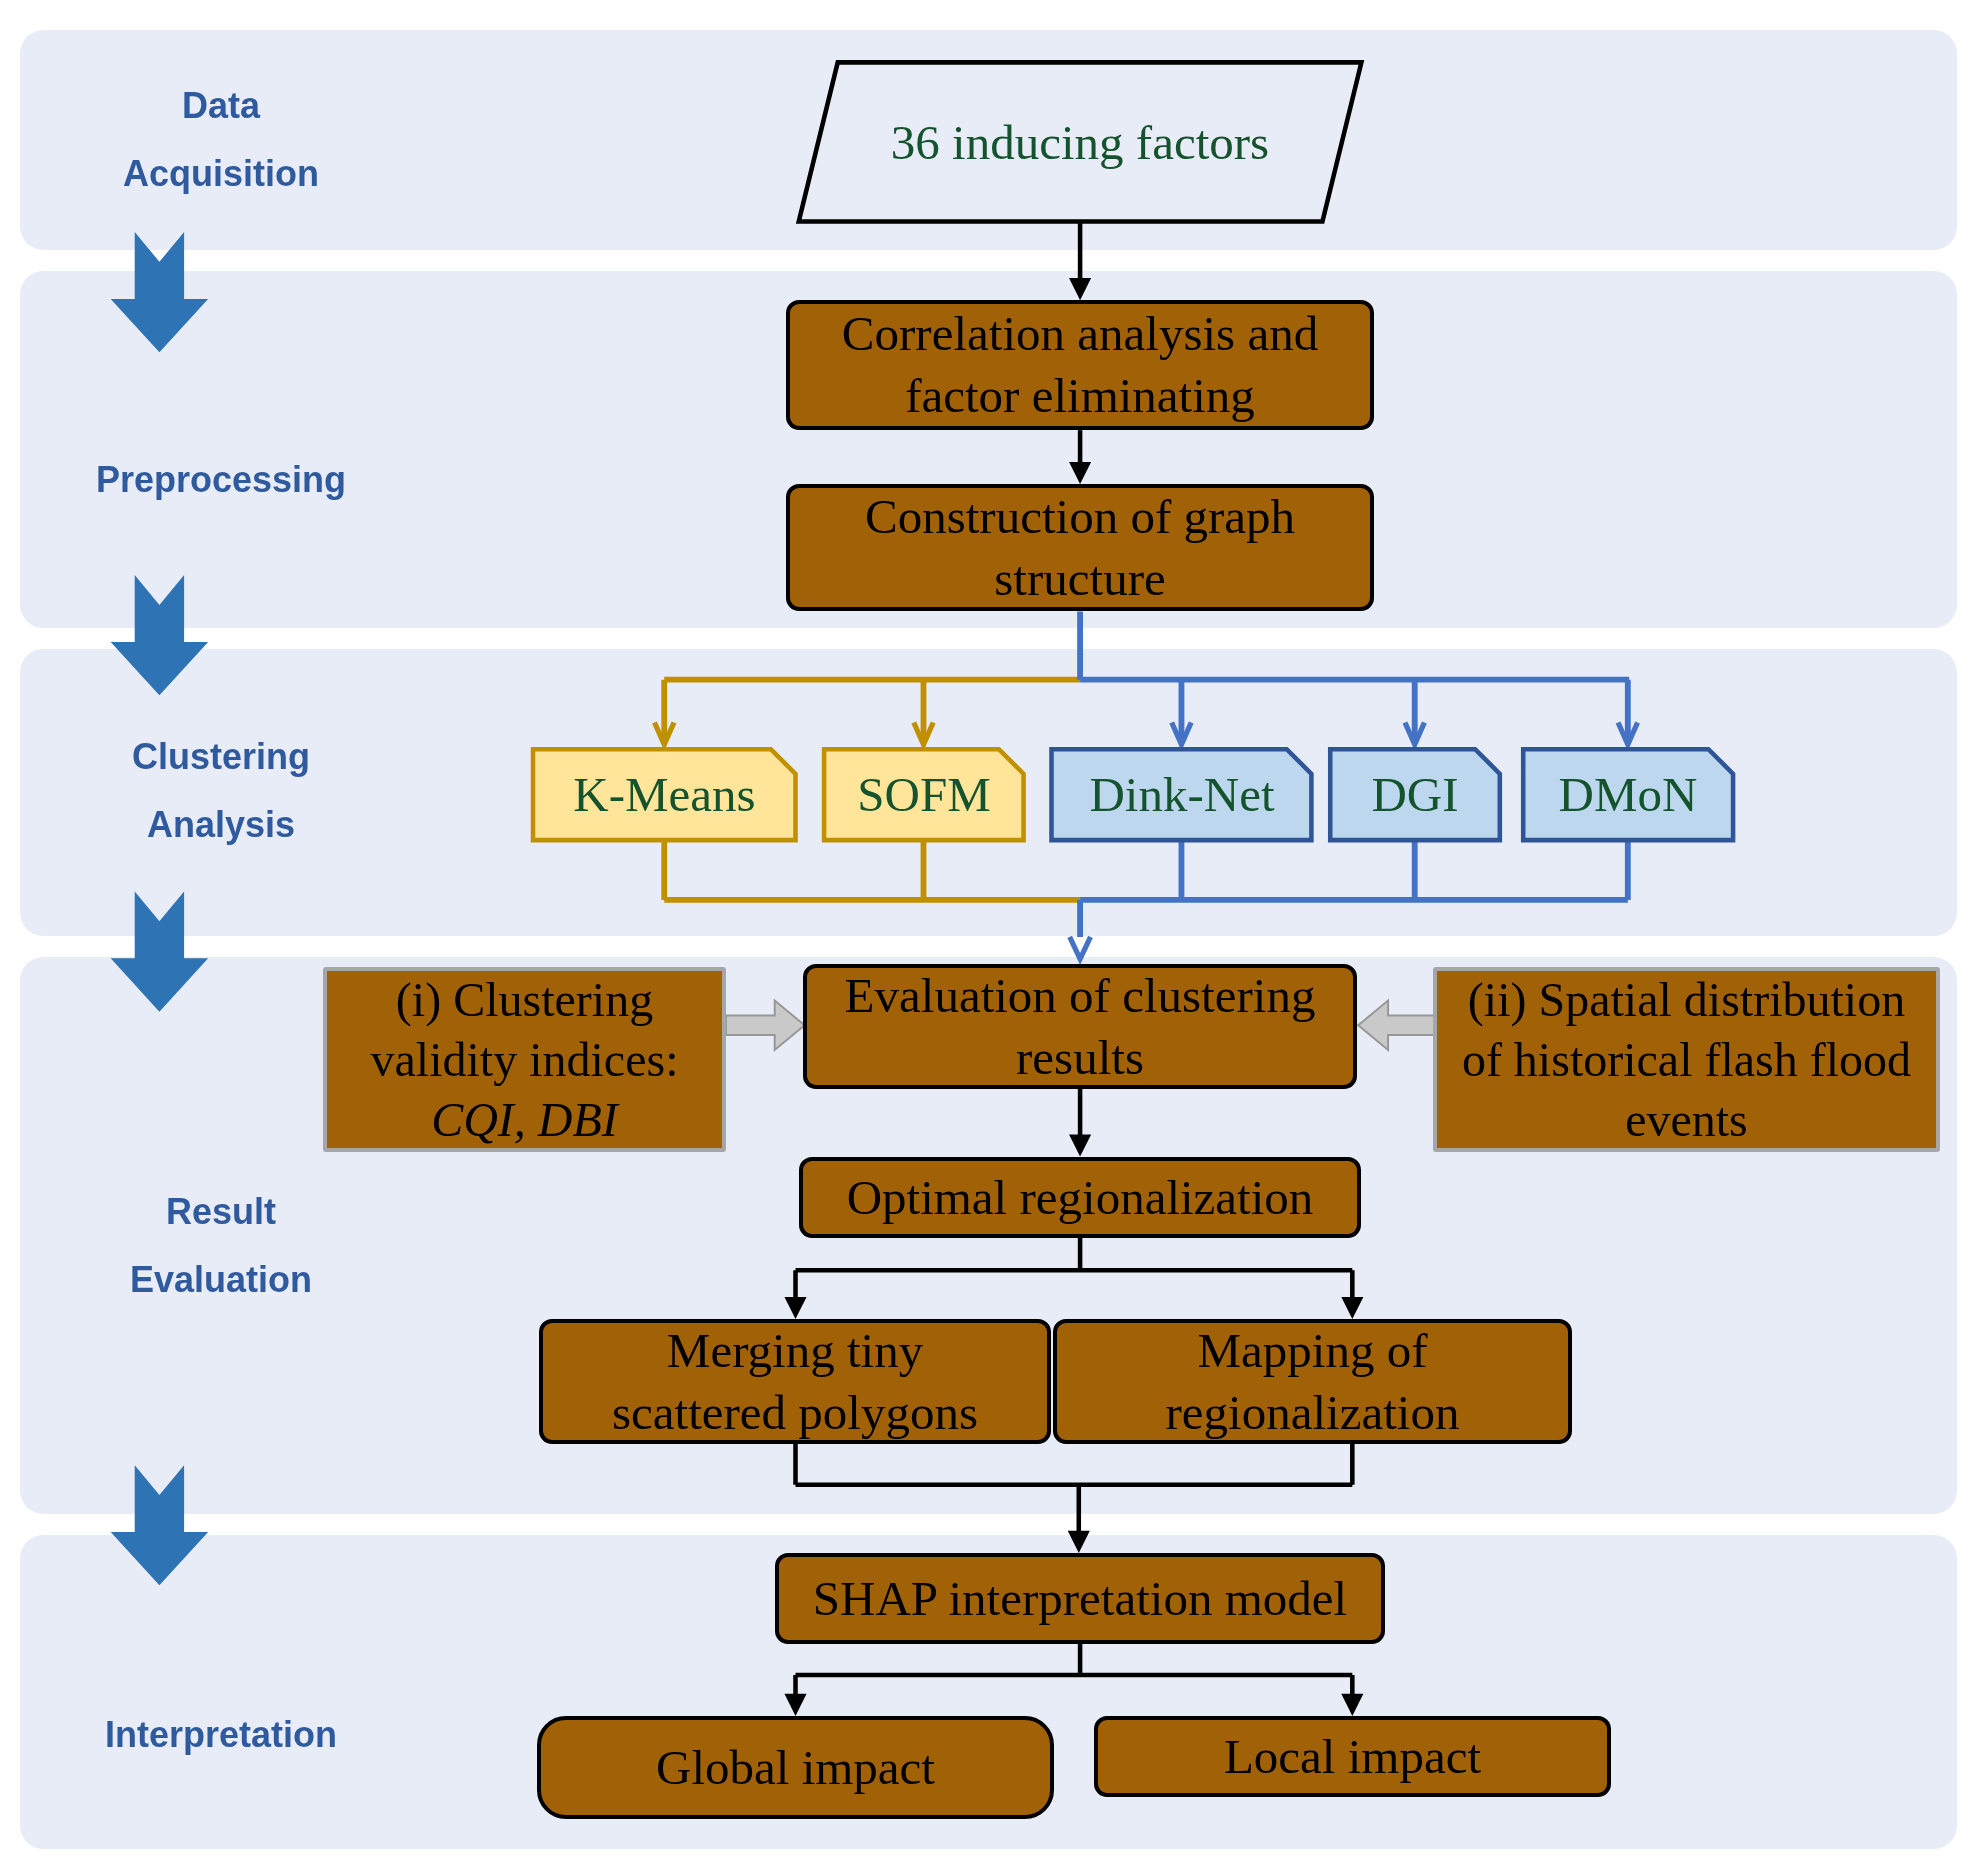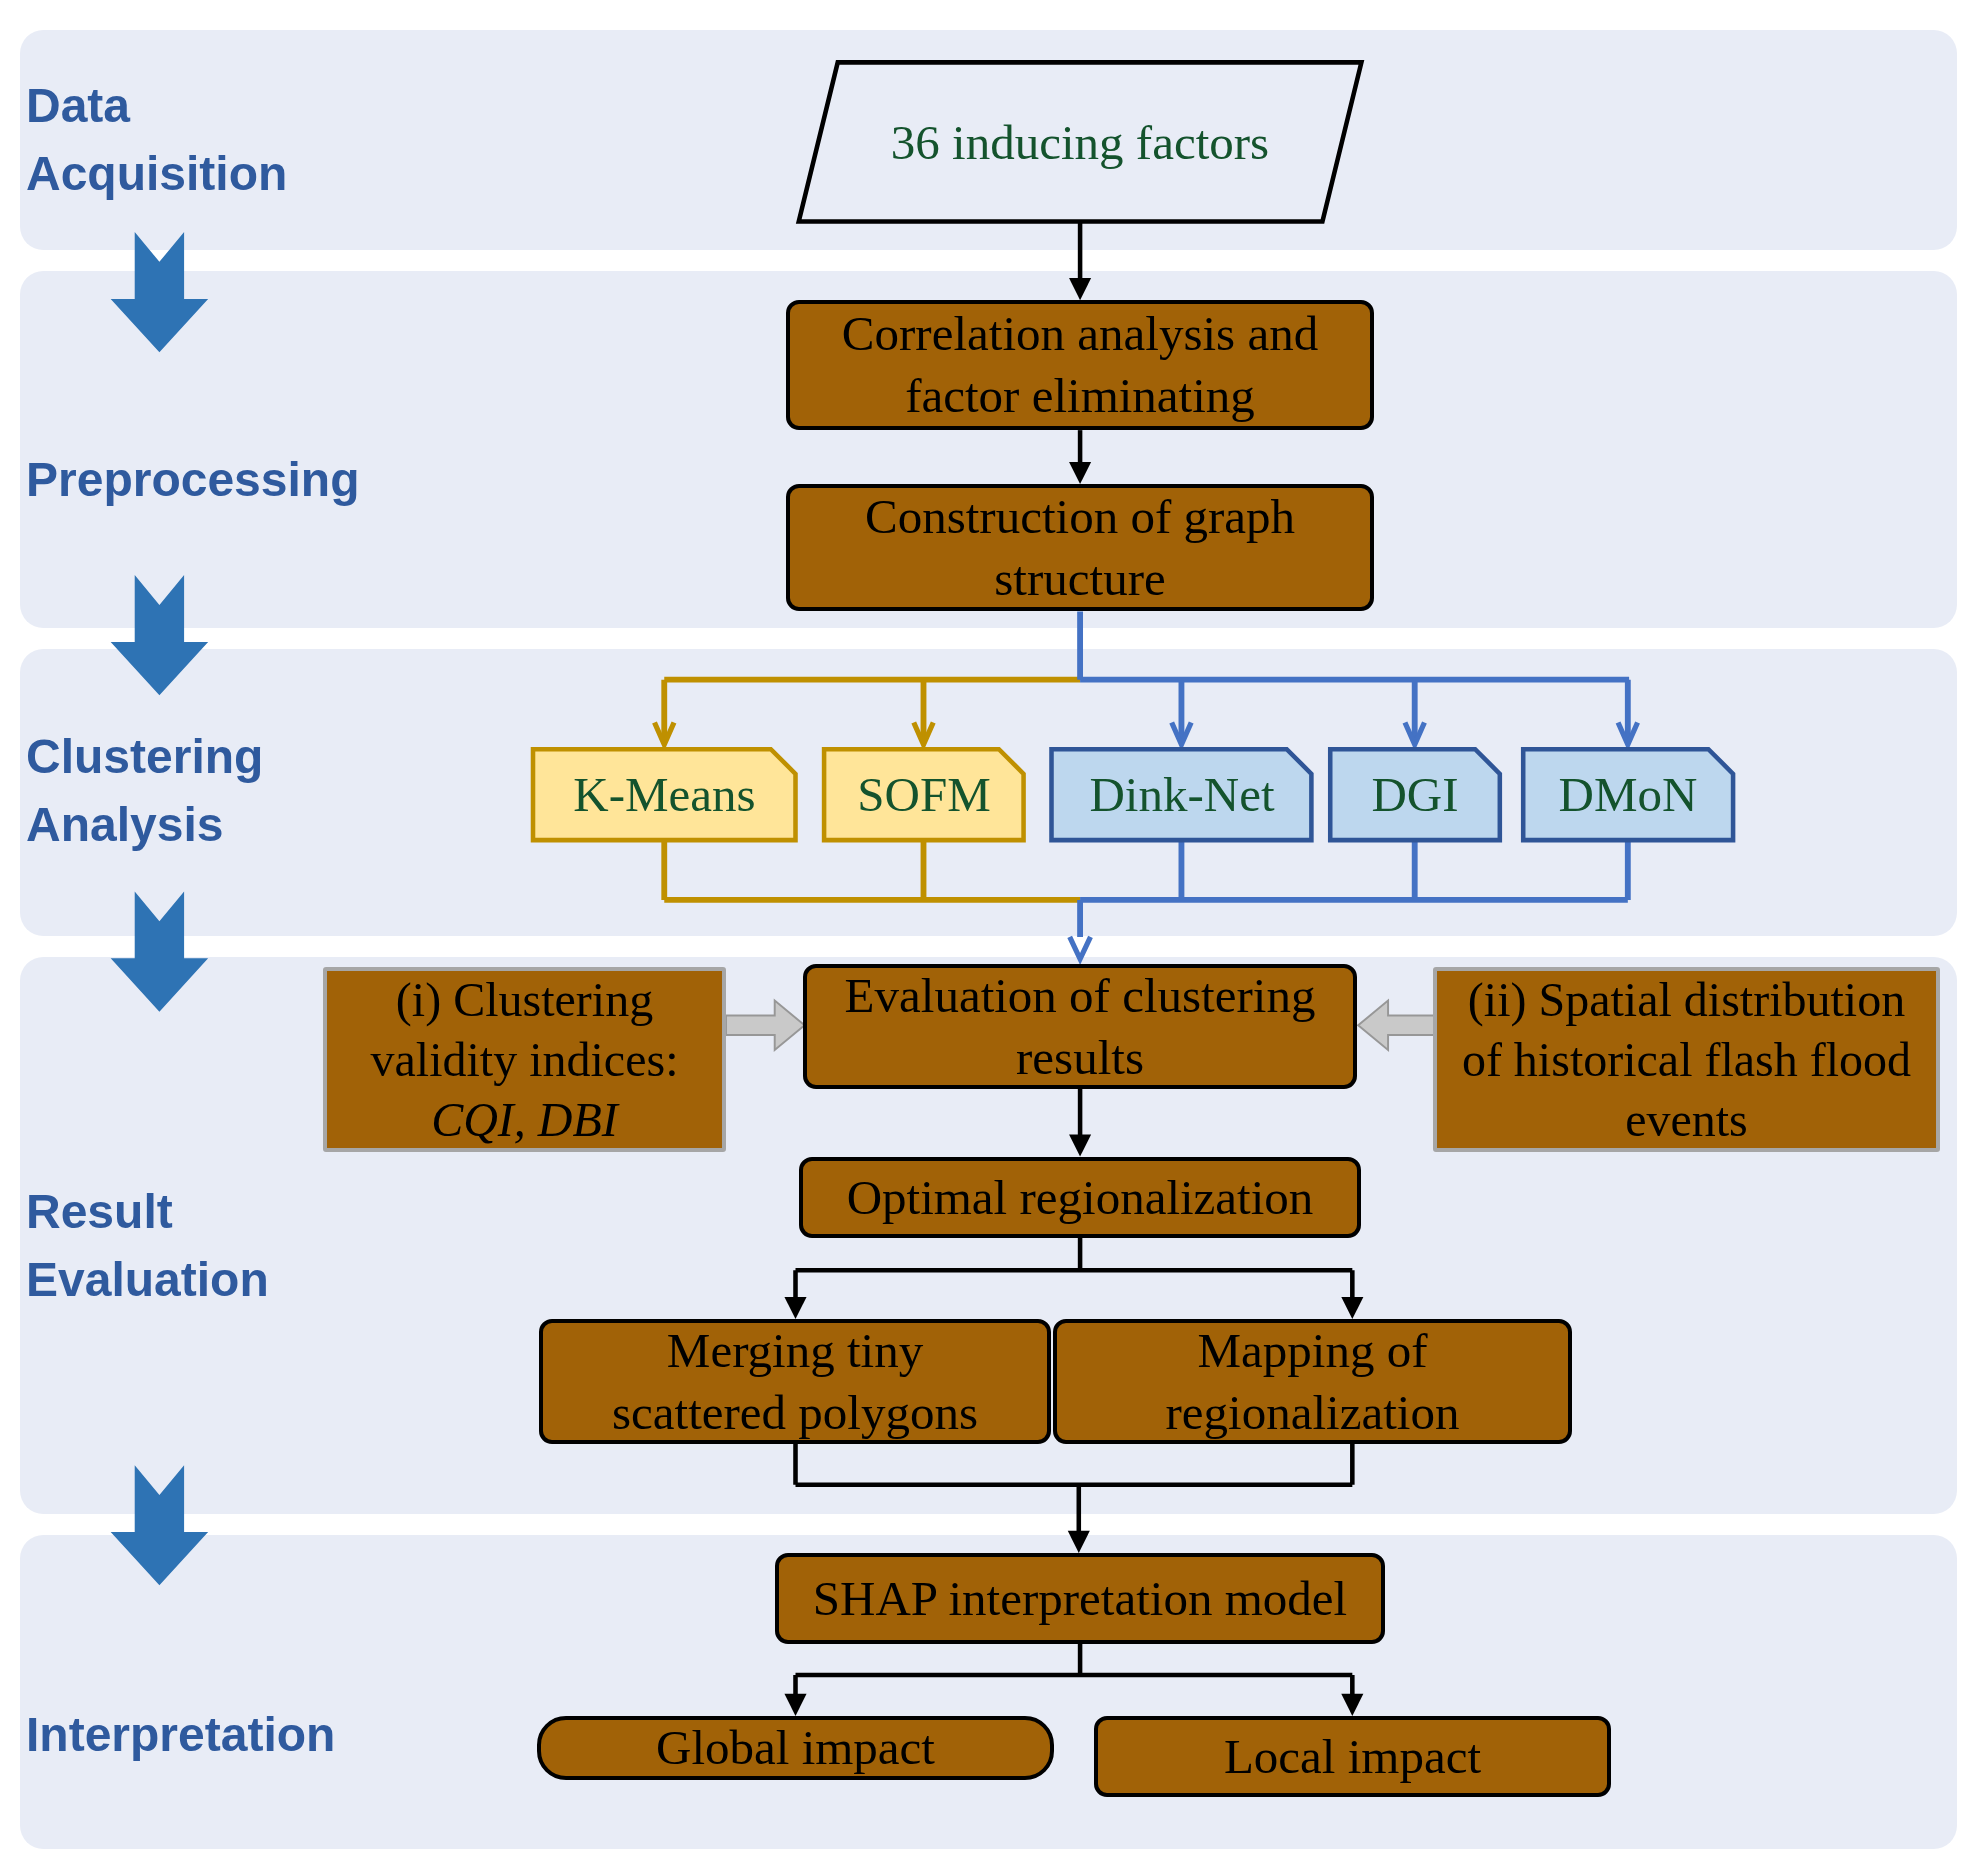--- a/index.html
+++ b/index.html
@@ -2,22 +2,22 @@
 <html style="font-size:10.4px"><head>
 <meta charset="utf-8">
 <style>
   html,body{margin:0;padding:0;background:#ffffff;}
   #canvas{position:relative;width:1975px;height:1868px;background:#ffffff;overflow:hidden;
           font-family:"Liberation Serif","DejaVu Serif",serif;}
   .band{position:absolute;left:19.5px;width:1937px;background:#E8ECF6;border-radius:23.4px;}
   #svg-layer{position:absolute;left:0;top:0;width:1975px;height:1868px;z-index:2;}
   .stage-label{position:absolute;left:26px;width:390px;z-index:3;
                font-family:"Liberation Sans","DejaVu Sans",sans-serif;
-               font-weight:bold;font-size:48px;line-height:68px;color:#2F5A9E;
-               white-space:pre-line;}
+               font-weight:bold;font-size:36px;line-height:68px;color:#2F5A9E;
+               text-align:center;white-space:pre-line;}
   .node{position:absolute;z-index:3;display:flex;align-items:center;justify-content:center;
         text-align:center;border:4.5px solid #000;border-radius:13px;background:#a16207;
         font-size:49px;line-height:62px;color:#000;white-space:pre-line;box-sizing:border-box;}
   .gray-node{border:4.5px solid #A6A6A6;border-radius:3px;flex-direction:column;}
   .free-label{position:absolute;z-index:3;display:flex;align-items:center;justify-content:center;
         text-align:center;font-size:49px;line-height:62px;color:#14532d;white-space:pre-line;}
   .italic{font-style:italic;}
 </style>
 </head>
 <body>
@@ -109,21 +109,21 @@
   <div class="node" style="left:786px;top:484px;width:588px;height:127px;">Construction of graph
 structure</div>
   <div class="node" style="left:803px;top:964px;width:554px;height:125px;">Evaluation of clustering
 results</div>
   <div class="node" style="left:799px;top:1157px;width:562px;height:81px;">Optimal regionalization</div>
   <div class="node" style="left:539px;top:1319px;width:512px;height:125px;">Merging tiny
 scattered polygons</div>
   <div class="node" style="left:1053px;top:1319px;width:519px;height:125px;">Mapping of
 regionalization</div>
   <div class="node" style="left:775px;top:1553px;width:610px;height:91px;">SHAP interpretation model</div>
-  <div class="node" style="left:537px;top:1716px;width:517px;height:64px;border-radius:29px;">Global impact</div>
+  <div class="node" style="left:537px;top:1716px;width:517px;height:103px;border-radius:29px;">Global impact</div>
   <div class="node" style="left:1094px;top:1716px;width:517px;height:81px;">Local impact</div>
 
   <div class="node gray-node" style="left:323px;top:967px;width:403px;height:185px;font-size:48px;line-height:60px;">
     <span>(i) Clustering
 validity indices:</span>
     <span class="italic">CQI, DBI</span>
   </div>
   <div class="node gray-node" style="left:1433px;top:967px;width:507px;height:185px;font-size:48px;line-height:60px;">
     <span>(ii) Spatial distribution
 of historical flash flood

